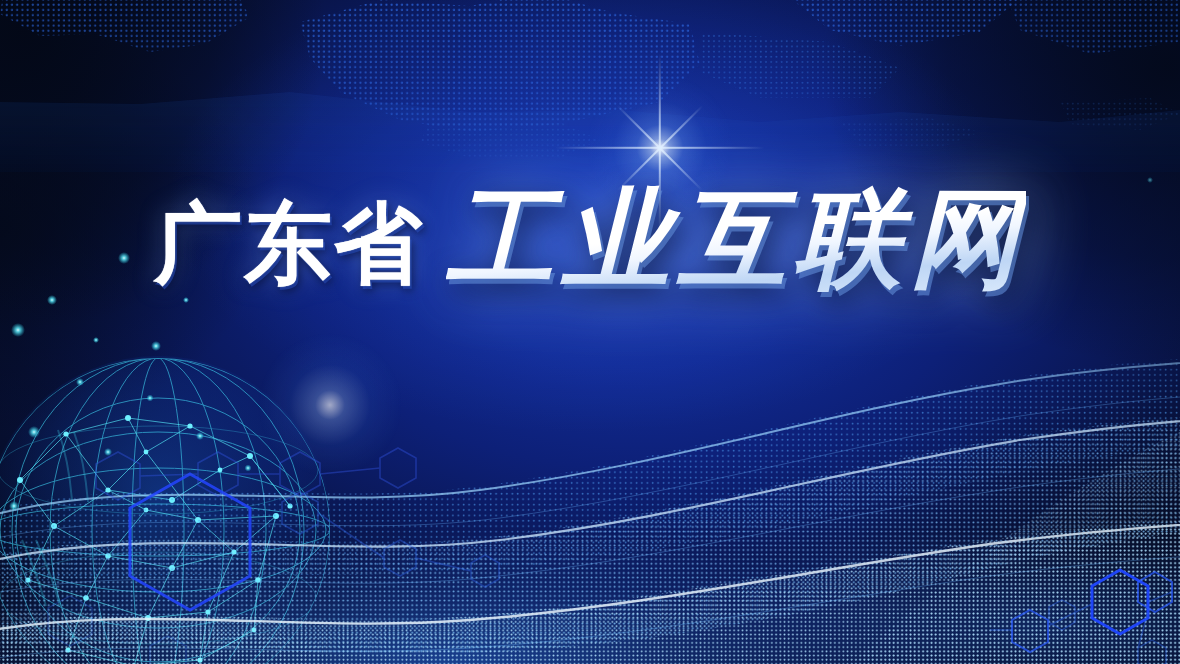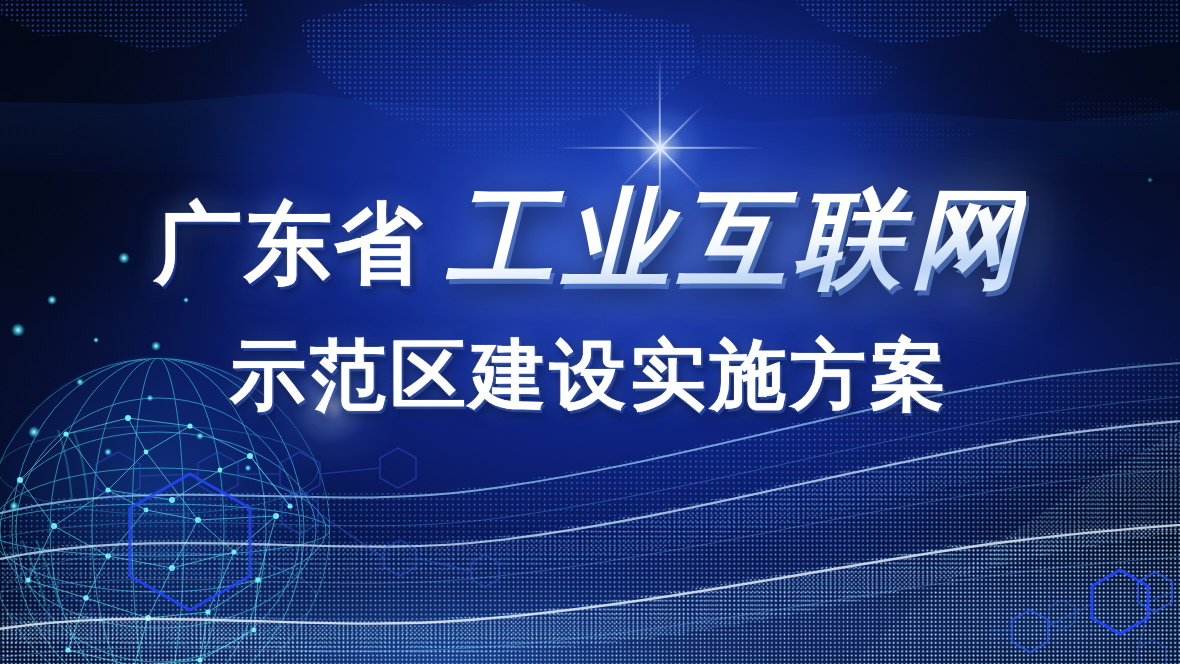--- a/index.html
+++ b/index.html
@@ -422,18 +422,15 @@
     <div class="flare-ray v"></div>
     <div class="flare-ray d1"></div>
     <div class="flare-ray d2"></div>
   </div>
   <div class="flare2"></div>
 
   <div class="title-block">
     <div class="line1">
       <span class="t-gd">广东省</span><span class="t-gy">工业互联网</span>
     </div>
-    <div class="line2">
-      <span class="t-sub">示范区建设实施方案</span>
-    </div>
   </div>
 
 </div>
 
 </body></html>

